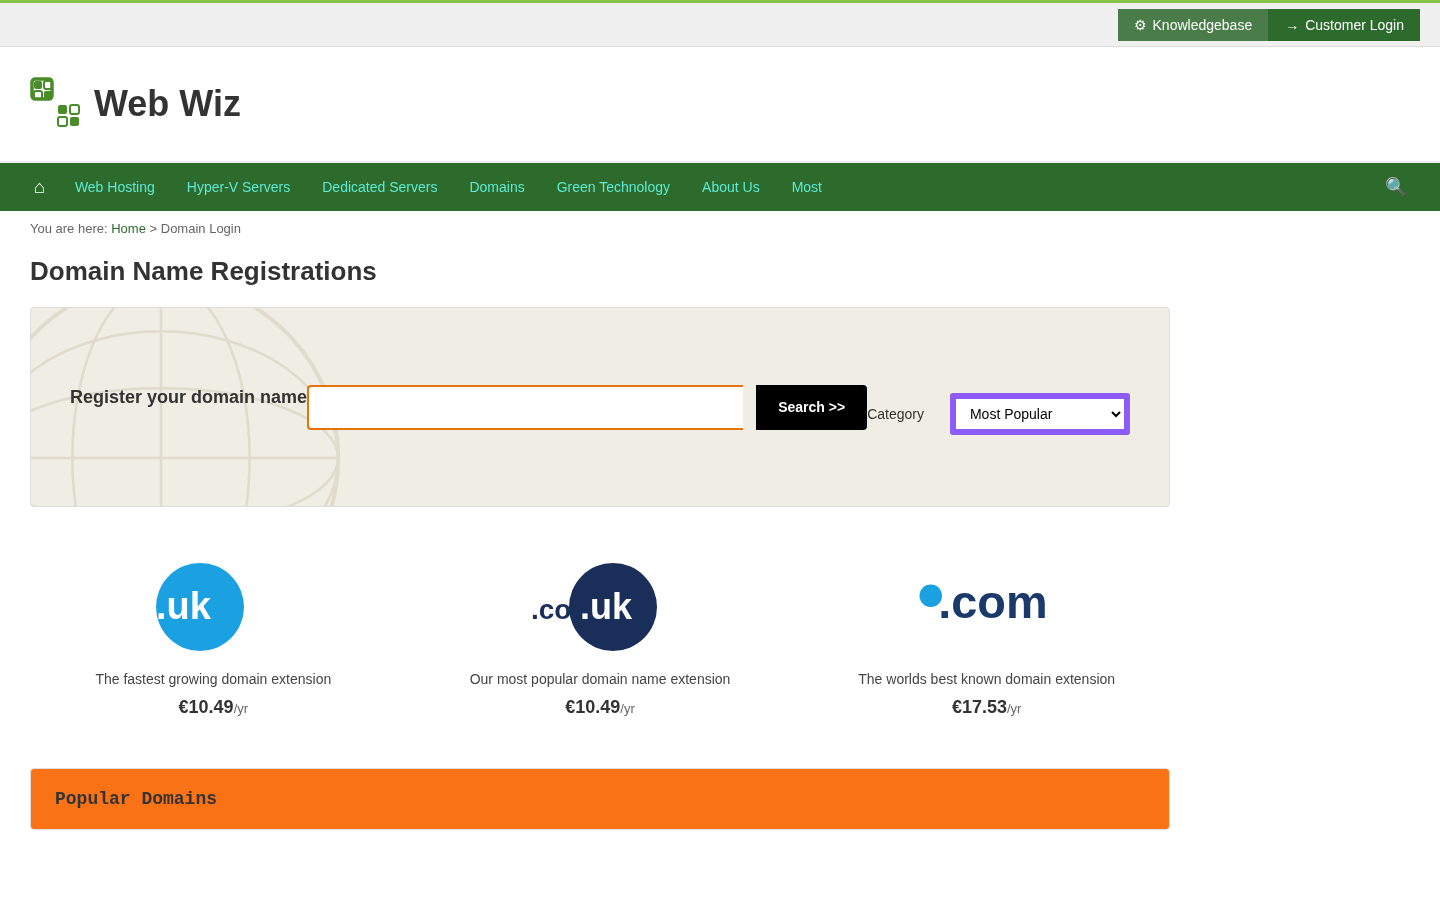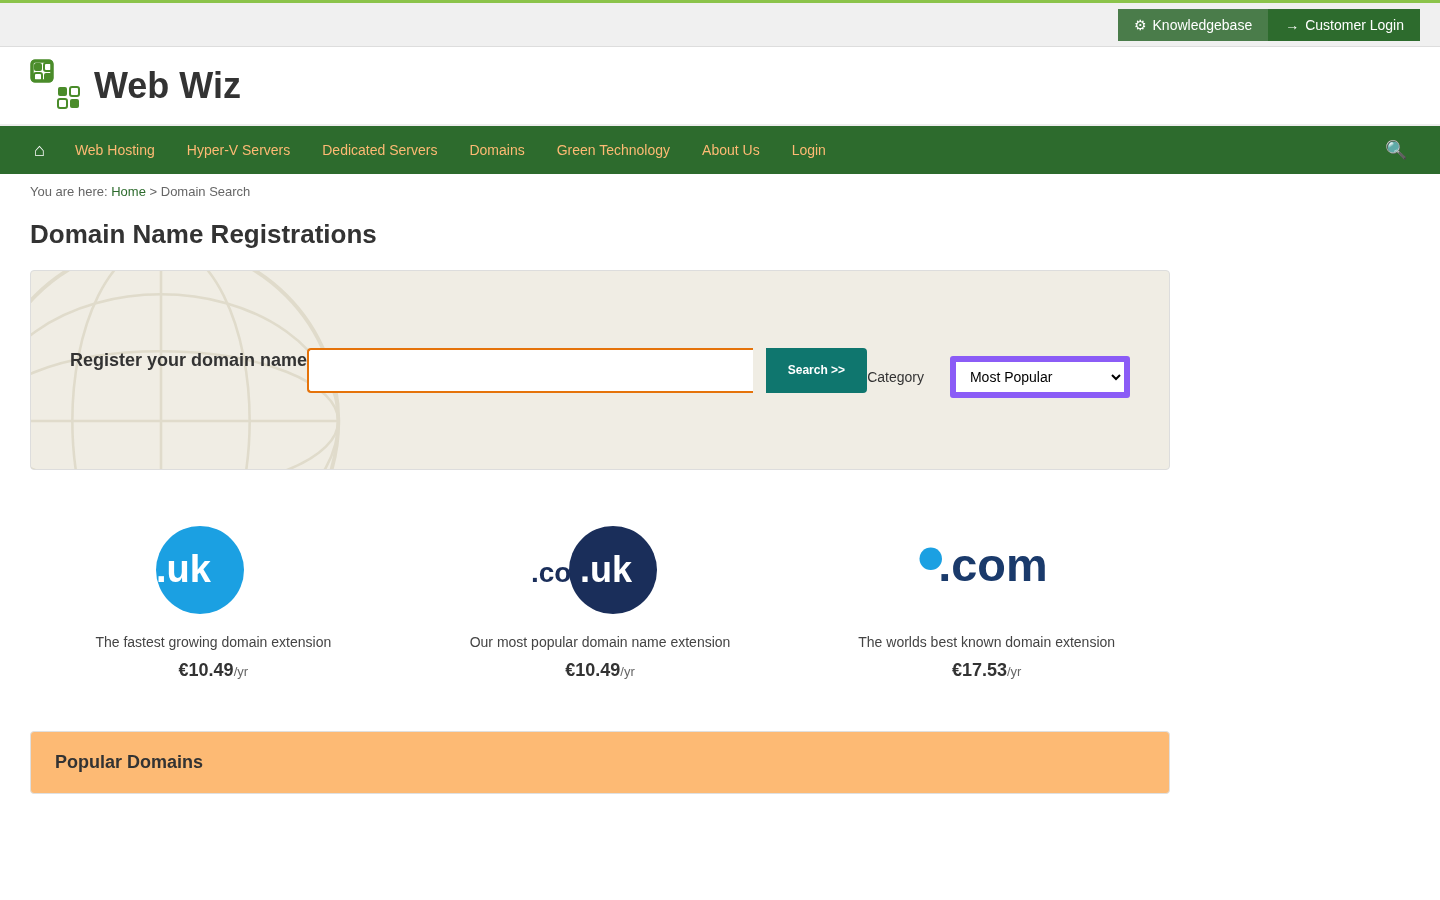--- a/index.html
+++ b/index.html
@@ -36,21 +36,21 @@
       border-right: 1px solid #2d6b2d;
     }
 
     
     .header {
       display: flex;
       align-items: center;
       padding: 14px 30px;
       background: #fff;
       border-bottom: 2px solid #eee;
-      height: 79px;
+      height: 116px;
     }
     .logo {
       display: flex;
       align-items: center;
       gap: 10px;
       text-decoration: none;
     }
     .logo-icon {
       width: 54px;
       height: 54px;
@@ -74,21 +74,21 @@
       border: none;
       cursor: pointer;
       color: #fff;
       padding: 0 14px;
       font-size: 18px;
       height: 48px;
       display: flex;
       align-items: center;
     }
     .nav-item {
-      color: #fdba74;
+      color: #5eead4;
       text-decoration: none;
       padding: 0 16px;
       height: 43px;
       display: flex;
       align-items: center;
       font-size: 14px;
       cursor: pointer;
       background: none;
       border: none;
       white-space: nowrap;
@@ -176,25 +176,25 @@
       flex: 1;
       padding: 12px 14px;
       border: 2px solid #e5730a;
       border-right: none;
       border-radius: 4px 0 0 4px;
       font-size: 15px;
       outline: none;
       background: #fff;
     }
     .search-btn {
-      background: #0f766e;
+      background: #000000;
       color: #fff;
       border: none;
       padding: 12px 22px;
-      font-size: 12px;
+      font-size: 14px;
       font-weight: bold;
       border-radius: 0 4px 4px 0;
       cursor: pointer;
       white-space: nowrap;
       margin-left: 13px;
     }
     .category-row {
       display: flex;
       align-items: center;
       gap: 26px;
@@ -264,25 +264,26 @@
       color: #333;
     }
     .domain-price .per {
       font-size: 13px;
       font-weight: normal;
       color: #666;
     }
 
     
     .popular-domains {
-      background: #fdba74;
+      background: #f97316;
       border: 1px solid #e0e0e0;
       border-radius: 4px;
       padding: 20px 24px;
       margin-top: 10px;
+      font-family: Liberation Mono, monospace;
     }
     .popular-domains-title {
       font-size: 18px;
       font-weight: bold;
       color: #333;
     }
 
     
     .accent-bar {
       height: 3px;
@@ -345,32 +346,32 @@
   <a href="#" class="nav-item">
     <span>Domains</span>
   </a>
   <a href="#" class="nav-item">
     <span>Green Technology</span>
   </a>
   <a href="#" class="nav-item">
     <span>About Us</span>
   </a>
   <a href="#" class="nav-item">
-    <span>Login</span>
+    <span>Most</span>
   </a>
   <button class="nav-search">
     <span>🔍</span>
   </button>
 </nav>
 
 <div class="breadcrumb">
   <span>You are here:</span>
   <a href="#">Home</a>
   <span> &gt; </span>
-  <span>Domain Search</span>
+  <span>Domain Login</span>
 </div>
 
 <div class="main">
 
   <h1 class="page-title">Domain Name Registrations</h1>
 
 
   <div class="domain-search-box">
 
     <svg class="globe-bg" viewBox="0 0 300 300" fill="none" xmlns="http://www.w3.org/2000/svg">

